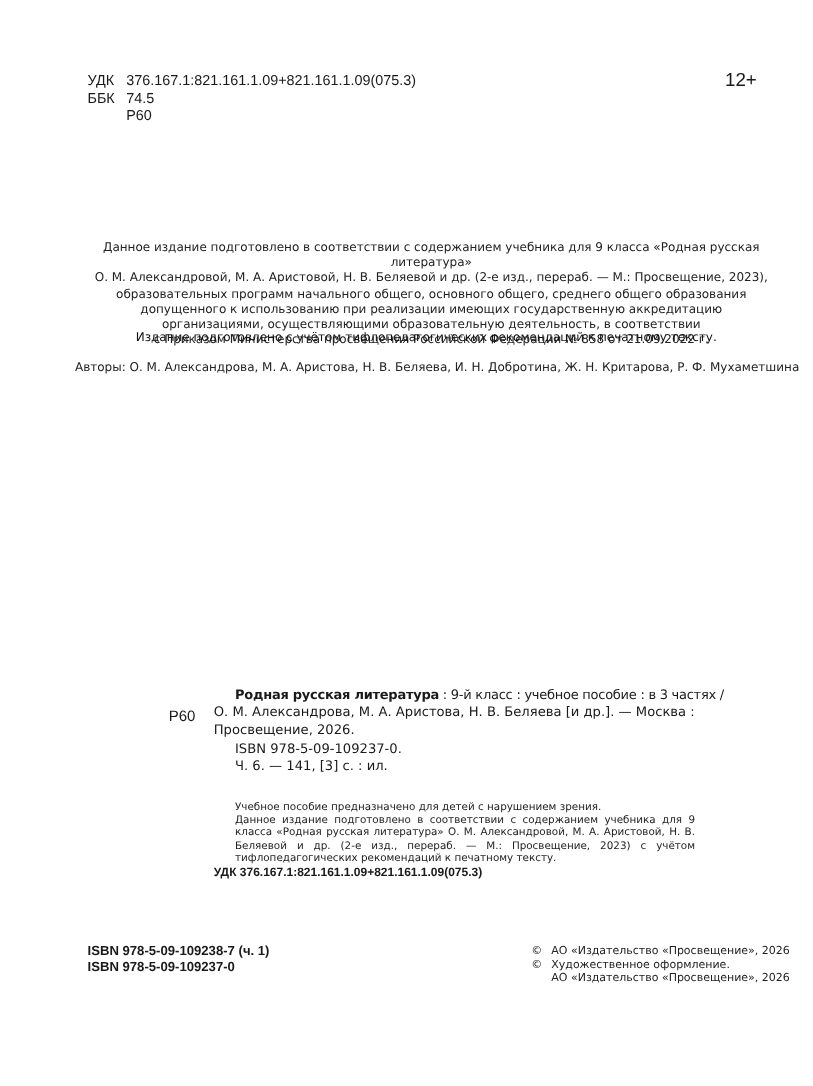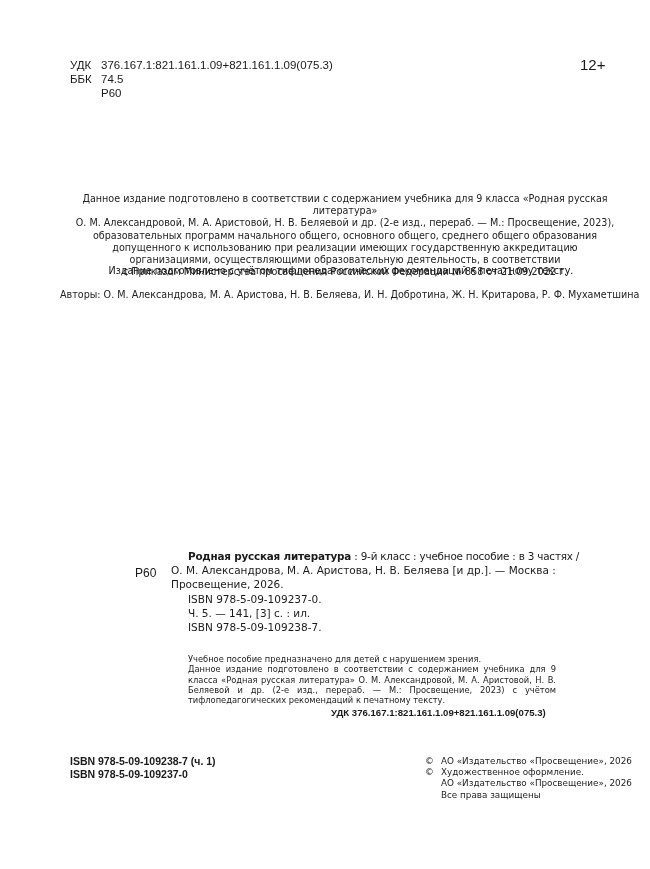--- a/index.html
+++ b/index.html
@@ -31,21 +31,21 @@
     }
     .card .title-line { padding-left: 17px; white-space: nowrap; font-size: 10.4px; letter-spacing: -0.2px; }
     .card .title-line b { font-weight: bold; margin-top: 28px; }
     .card .indent { padding-left: 17px; }
     .card .small {
       font-size: 8.3px; line-height: 10.2px; color: #222; text-align: justify; margin-top: 20px;
     }
     .card .small .ind { padding-left: 17px; }
     .card .udk-bottom {
       font-family: "Liberation Sans", sans-serif; font-weight: bold; font-size: 9.6px;
-      line-height: 11px; margin-left: 160px; margin-top: 2px;
+      line-height: 11px; margin-top: 2px;
     }
     .isbn-bottom {
       left: 70px; top: 755px; font-family: "Liberation Sans", sans-serif;
       font-weight: bold; font-size: 10.5px; line-height: 13px;
     }
     .copyright {
       left: 425px; top: 756px; font-family: "DejaVu Sans", sans-serif;
       font-size: 8.8px; line-height: 11.2px; color: #222;
     }
     .copyright .row { display: flex; }
@@ -84,22 +84,21 @@
 
 <div class="abs authors">Авторы: О. М. Александрова, М. А. Аристова, Н. В. Беляева, И. Н. Добротина, Ж. Н. Критарова, Р. Ф. Мухаметшина</div>
 
 <div class="abs code-p60">Р60</div>
 
 <div class="abs card">
   <div class="title-line"><b>Родная русская литература</b><span> : 9-й класс : учебное пособие : в 3 частях /</span></div>
   <div>О. М. Александрова, М. А. Аристова, Н. В. Беляева [и др.]. — Москва :</div>
   <div>Просвещение, 2026.</div>
   <div class="indent">ISBN 978-5-09-109237-0.</div>
-  <div class="indent">Ч. 5. — 141, [3] с. : ил.</div>
-  <div class="indent">ISBN 978-5-09-109238-7.</div>
+  <div class="indent">Ч. 6. — 141, [3] с. : ил.</div>
   <div class="small">
     <div class="ind">Учебное пособие предназначено для детей с нарушением зрения.</div>
     <div class="ind">Данное издание подготовлено в соответствии с содержанием учебника для 9 класса «Родная русская литература» О. М. Александровой, М. А. Аристовой, Н. В. Беляевой и др. (2-е изд., перераб. — М.: Просвещение, 2023) с учётом тифлопедагогических рекомендаций к печатному тексту.</div>
   </div>
   <div class="udk-bottom">
     <div>УДК 376.167.1:821.161.1.09+821.161.1.09(075.3)</div>
   </div>
 </div>
 
 <div class="abs isbn-bottom">
@@ -113,17 +112,13 @@
     <span>АО «Издательство «Просвещение», 2026</span>
   </div>
   <div class="row">
     <span class="sym">©</span>
     <span>Художественное оформление.</span>
   </div>
   <div class="row">
     <span class="sym"></span>
     <span>АО «Издательство «Просвещение», 2026</span>
   </div>
-  <div class="row">
-    <span class="sym"></span>
-    <span>Все права защищены</span>
-  </div>
 </div>
 
 </body></html>

